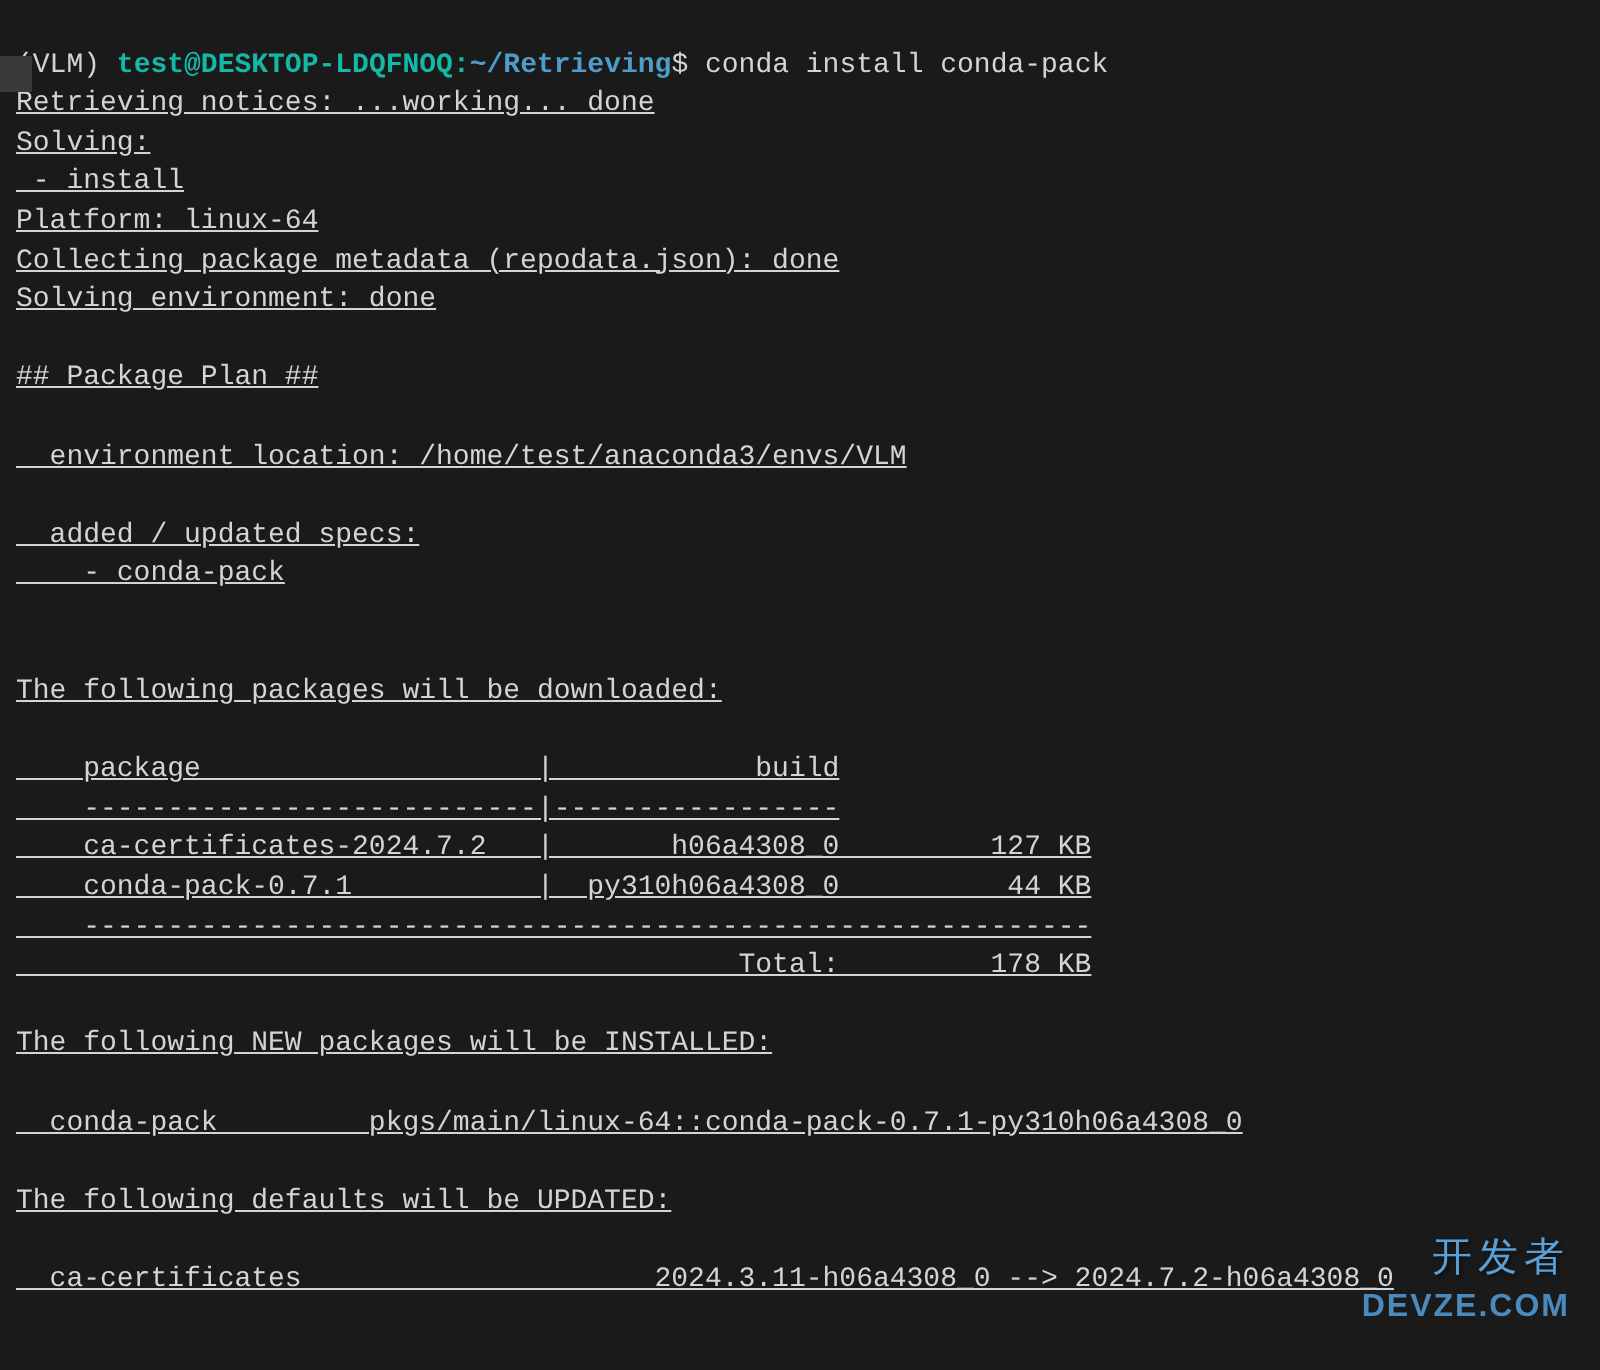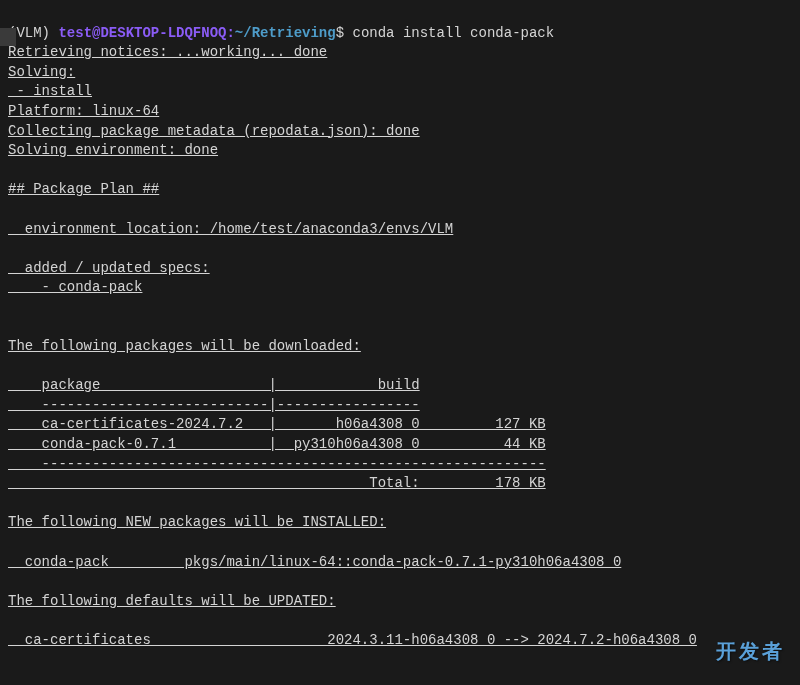--- a/index.html
+++ b/index.html
@@ -19,21 +19,21 @@
       position: relative;
     }
     .terminal {
       padding: 4px 8px;
       white-space: pre;
     }
     .prompt-env {
       color: #d4d4d4;
     }
     .prompt-user {
-      color: #8b5cf6;
+      color: #14b8a6;
       font-weight: bold;
     }
     .prompt-path {
       color: #4e9cc9;
       font-weight: bold;
     }
     .prompt-dollar {
       color: #d4d4d4;
     }
     .command {
@@ -47,21 +47,21 @@
       position: absolute;
       bottom: 20px;
       right: 15px;
       font-family: sans-serif;
       text-align: right;
       pointer-events: none;
     }
     .watermark-cn {
       color: #5aa0d8;
       font-size: 20px;
-      font-weight: bold;
+      font-weight: normal;
       letter-spacing: 3px;
       text-shadow: 1px 1px 2px rgba(0,0,0,0.5);
     }
     .watermark-en {
       color: #4a8abf;
       font-size: 16px;
       font-weight: bold;
       letter-spacing: 1px;
     }
     .sidebar {
@@ -111,13 +111,14 @@
 <span class="output">The following defaults will be UPDATED:</span>
 <span class="output"></span>
 <span class="output">  ca-certificates                     2024.3.11-h06a4308_0 --&gt; 2024.7.2-h06a4308_0</span>
 <span class="output"></span>
 <span class="output"></span>
 
 </div>
 
 <div class="watermark">
   <div class="watermark-cn">开发者</div>
+  <div class="watermark-en">DEVZE.COM</div>
 </div>
 
 </body></html>

